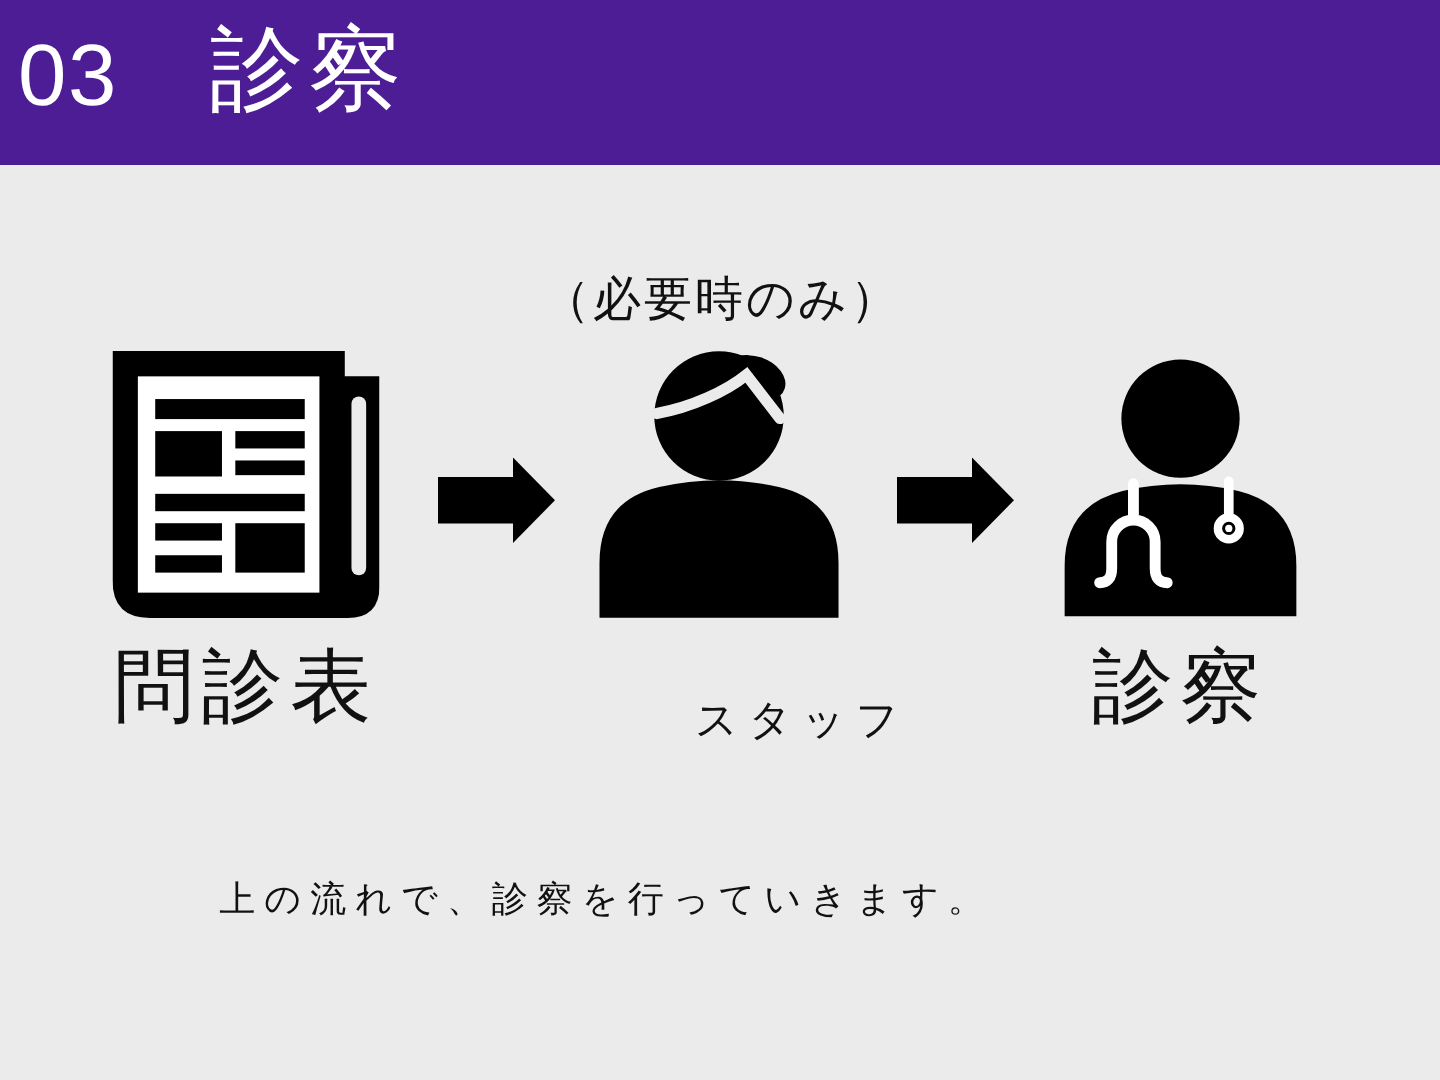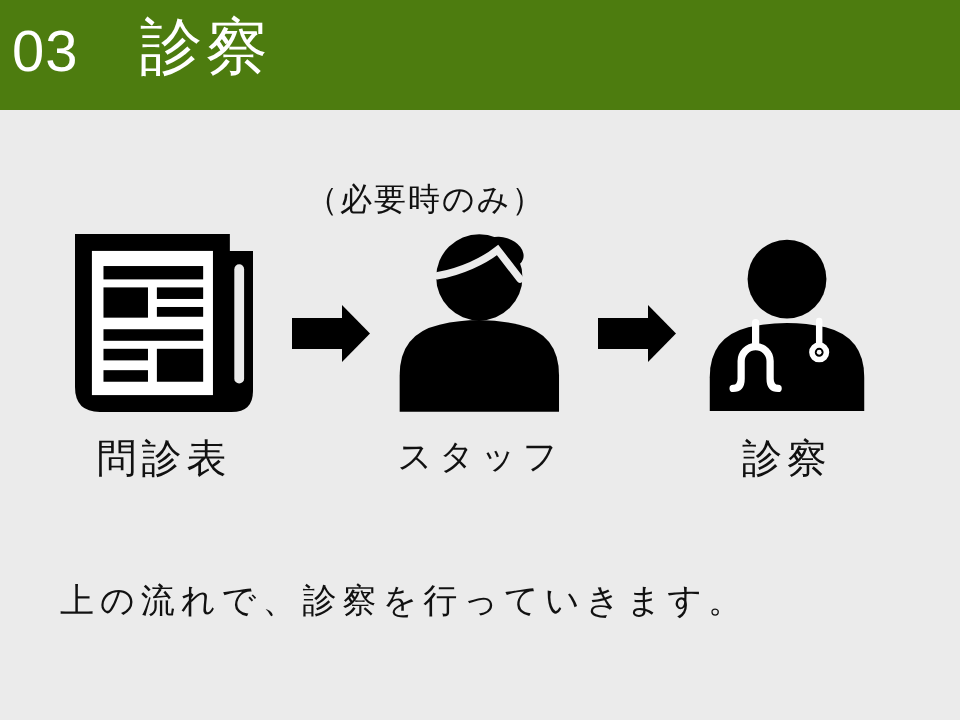--- a/index.html
+++ b/index.html
@@ -11,62 +11,63 @@
     position:relative;
     width:960px;height:720px;
     background:#EBEBEB;
     overflow:hidden;
     margin:0 auto;
   }
   
   .header-bar{
     position:absolute;left:0;top:0;
     width:960px;height:110px;
-    background:#4d7c0f;
+    background:#4c1d95;
   }
   .slide-number{
     position:absolute;left:12px;top:22px;
     font-size:58px;font-weight:300;color:#FFFFFF;
     line-height:1;letter-spacing:1px;
   }
   .slide-title{
     position:absolute;left:140px;top:16px;
     font-size:62px;font-weight:300;color:#FFFFFF;
     line-height:1;letter-spacing:4px;
   }
   
   .note{
     position:absolute;left:306px;top:178px;width:350px;
+    text-align:center;
     font-size:32px;color:#111111;
     letter-spacing:2px;font-weight:300;
   }
   
   .icon{position:absolute;}
   .icon svg{display:block;width:100%;height:100%;}
   .icon-newspaper{left:75px;top:233px;width:178px;height:180px;}
   .icon-person{left:398px;top:229px;width:166px;height:183px;}
   .icon-doctor{left:705px;top:234px;width:164px;height:177px;}
   .arrow{position:absolute;width:78px;height:57px;}
   .arrow-1{left:292px;top:305px;}
   .arrow-2{left:598px;top:305px;}
   
   .step-label{
     position:absolute;width:250px;
     text-align:center;color:#111111;
-    font-size:40px;font-weight:300;letter-spacing:5px;
+    font-size:54px;font-weight:300;letter-spacing:5px;
     line-height:56px;
   }
   .step-label-1{left:39px;top:430px;}
-  .step-label-2{left:356px;top:428px;font-size:34px;letter-spacing:7px;}
+  .step-label-2{left:356px;top:452px;font-size:28px;letter-spacing:7px;text-align:right;}
   .step-label-3{left:662px;top:430px;}
   
   .footer-text{
     position:absolute;left:0;top:578px;width:808px;
     text-align:center;color:#111111;
-    font-size:34px;font-weight:300;letter-spacing:6px;
+    font-size:24px;font-weight:300;letter-spacing:6px;
     line-height:44px;
   }
 </style>
 </head>
 <body>
 
 <div class="slide">
 
   <div class="header-bar">
     <div class="slide-number">03</div>

